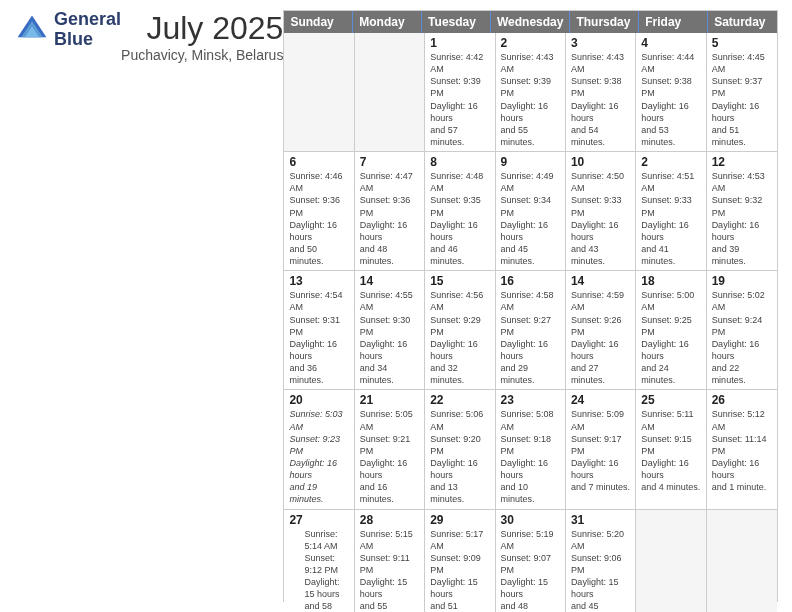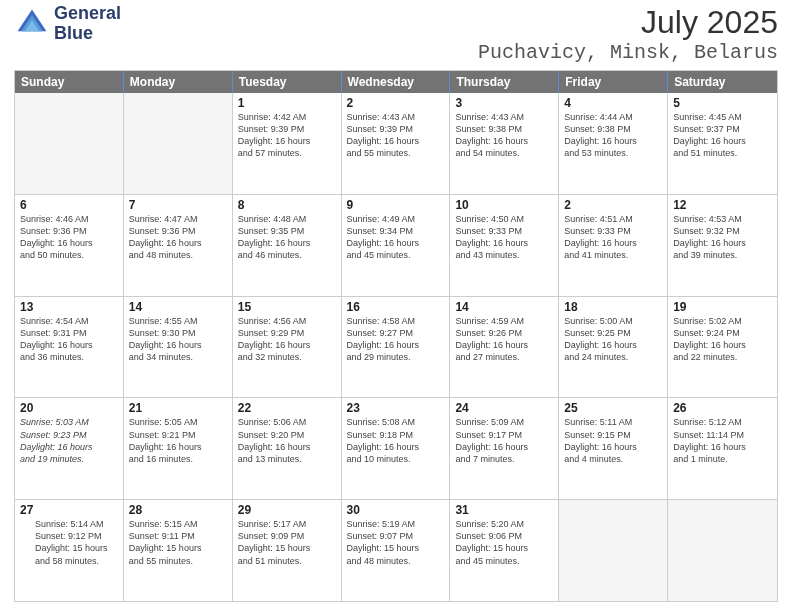--- a/index.html
+++ b/index.html
@@ -7,22 +7,22 @@
       font-family: Arial, sans-serif;
       background: #fff;
       width: 792px;
       height: 612px;
       overflow: hidden;
     }
     .page {
       width: 792px;
       height: 612px;
       display: flex;
-      flex-direction: column;
-      padding: 4px 14px 10px 14px;
+      flex-direction: row;
+      padding: 10px 14px 10px 14px;
       justify-content: flex-end;
     }
     .header {
       display: flex;
       justify-content: space-between;
       align-items: flex-start;
       margin-bottom: 6px;
     }
     .logo {
       display: flex;
@@ -44,23 +44,22 @@
     }
     .title-block {
       text-align: right;
     }
     .month-year {
       font-size: 32px;
       color: #333;
       font-weight: normal;
     }
     .location {
-      font-size: 20px;
+      font-size: 14px;
       color: #555;
-      font-family: Liberation Mono, monospace;
     }
     .calendar {
       flex: 1;
       display: flex;
       flex-direction: column;
       border: 1px solid #ccc;
     }
     .cal-header {
       display: grid;
       grid-template-columns: repeat(7, 1fr);

